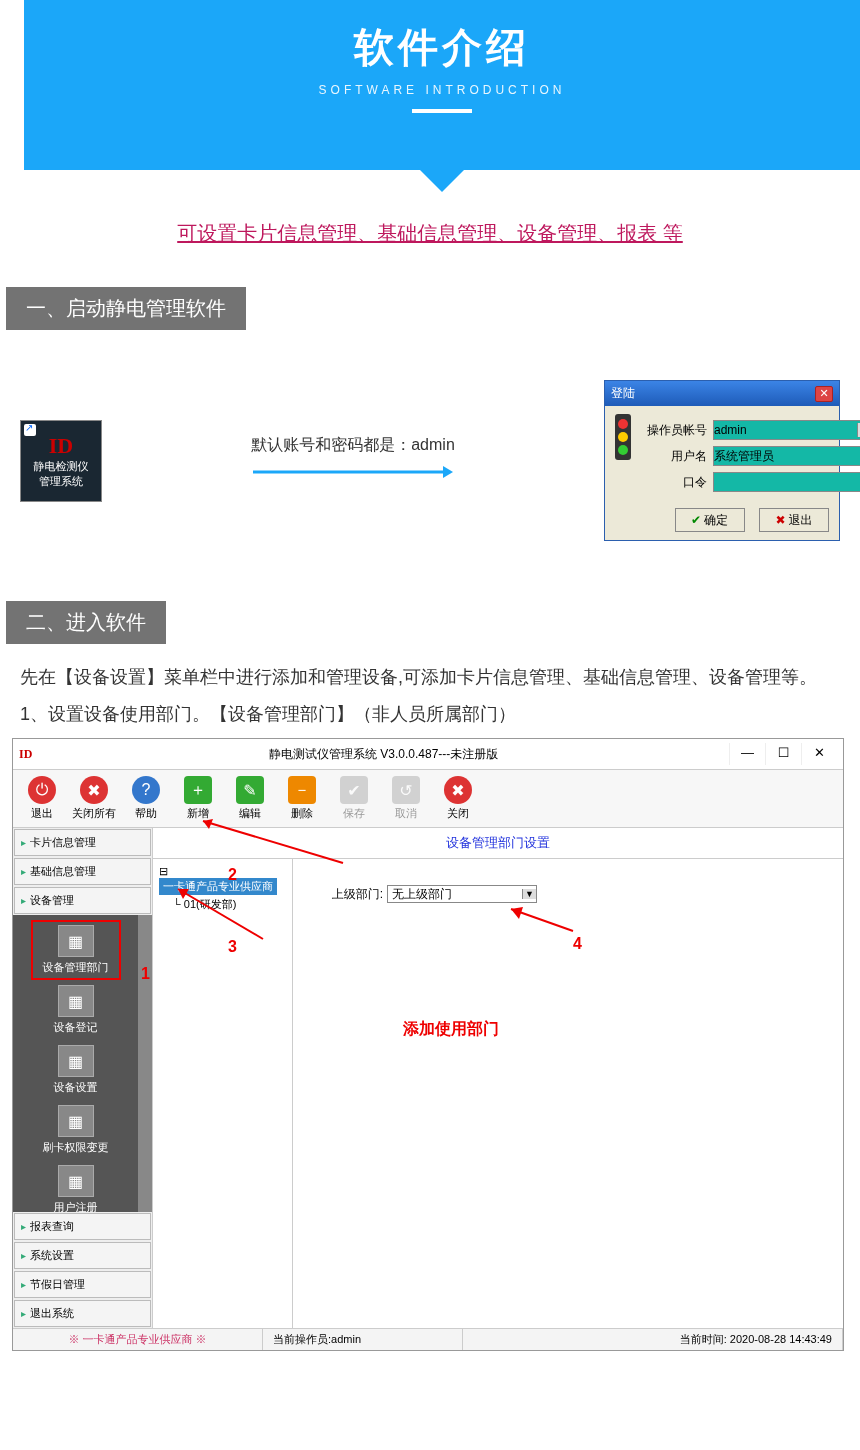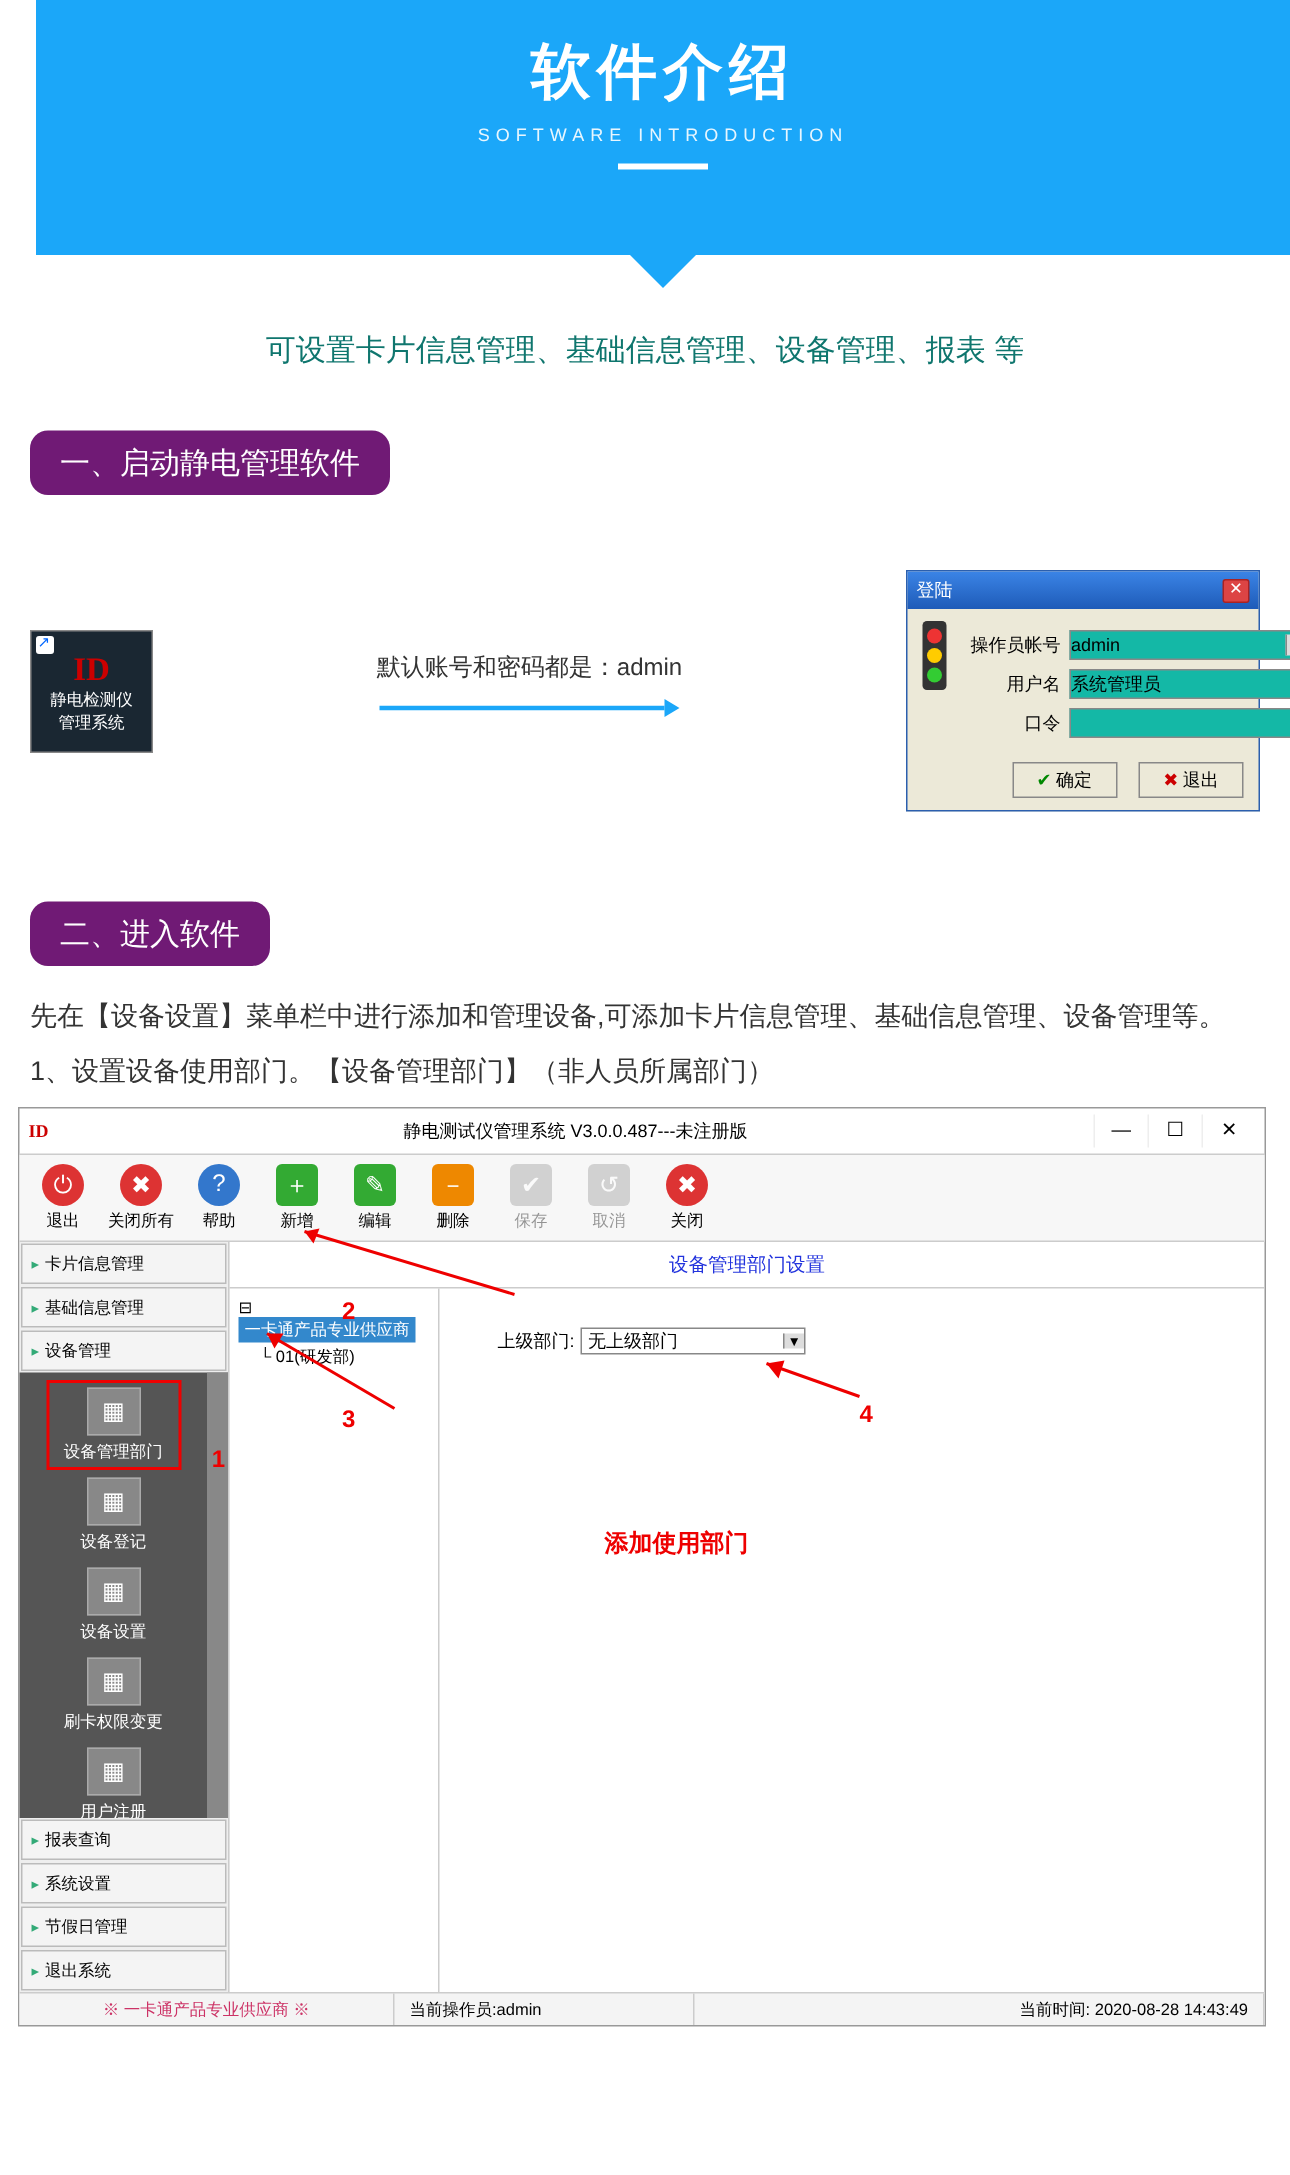--- a/index.html
+++ b/index.html
@@ -4,23 +4,23 @@
 <style>
 * { box-sizing: border-box; margin: 0; padding: 0; }
 body { font-family: "Microsoft YaHei", Arial, sans-serif; width: 860px; background: #fff; }
 
 .hero { background: #1ba7f9; color: #fff; text-align: center; padding: 20px 0 0 0; position: relative; height: 170px; margin-left: 24px; }
 .hero h1 { font-size: 40px; font-weight: bold; letter-spacing: 4px; }
 .hero .sub { font-size: 12px; letter-spacing: 4px; margin-top: 8px; opacity: 0.9; }
 .hero .underline { width: 60px; height: 4px; background: #fff; margin: 12px auto 0; }
 .hero .triangle { position: absolute; bottom: -22px; left: 50%; transform: translateX(-50%); width: 0; height: 0; border-left: 24px solid transparent; border-right: 24px solid transparent; border-top: 24px solid #1ba7f9; }
 
-.intro { text-align: center; font-size: 20px; color: #0f766e; margin: 50px 20px 30px; }
-
-.section-label { display: inline-block; background: #701a75; color: #fff; font-size: 20px; padding: 8px 20px; margin: 10px 20px; border-radius: 12px; }
+.intro { text-align: center; font-size: 20px; color: #be185d; margin: 50px 20px 30px; text-decoration: underline; }
+
+.section-label { display: inline-block; background: #737373; color: #fff; font-size: 20px; padding: 8px 20px; margin: 10px 6px; }
 
 .step1-area { display: flex; align-items: center; justify-content: center; gap: 10px; margin: 40px 20px 50px; }
 .desktop-icon { width: 82px; height: 82px; background: #1a2732; border: 1px solid #888; display: flex; flex-direction: column; align-items: center; justify-content: center; color: #fff; font-size: 11px; padding: 4px; position: relative; }
 .desktop-icon .shortcut { position: absolute; top: 3px; left: 3px; width: 12px; height: 12px; background: #fff; border-radius: 2px; }
 .desktop-icon .shortcut::after { content: "↗"; position: absolute; top: -2px; left: 1px; font-size: 10px; color: #06f; }
 .logo-red { color: #c00; font-size: 22px; font-weight: bold; font-family: serif; }
 .arrow-line { flex: 1; position: relative; text-align: center; }
 .arrow-line .txt { font-size: 16px; color: #333; margin-bottom: 6px; }
 .arrow-svg { width: 100%; height: 20px; }
 

